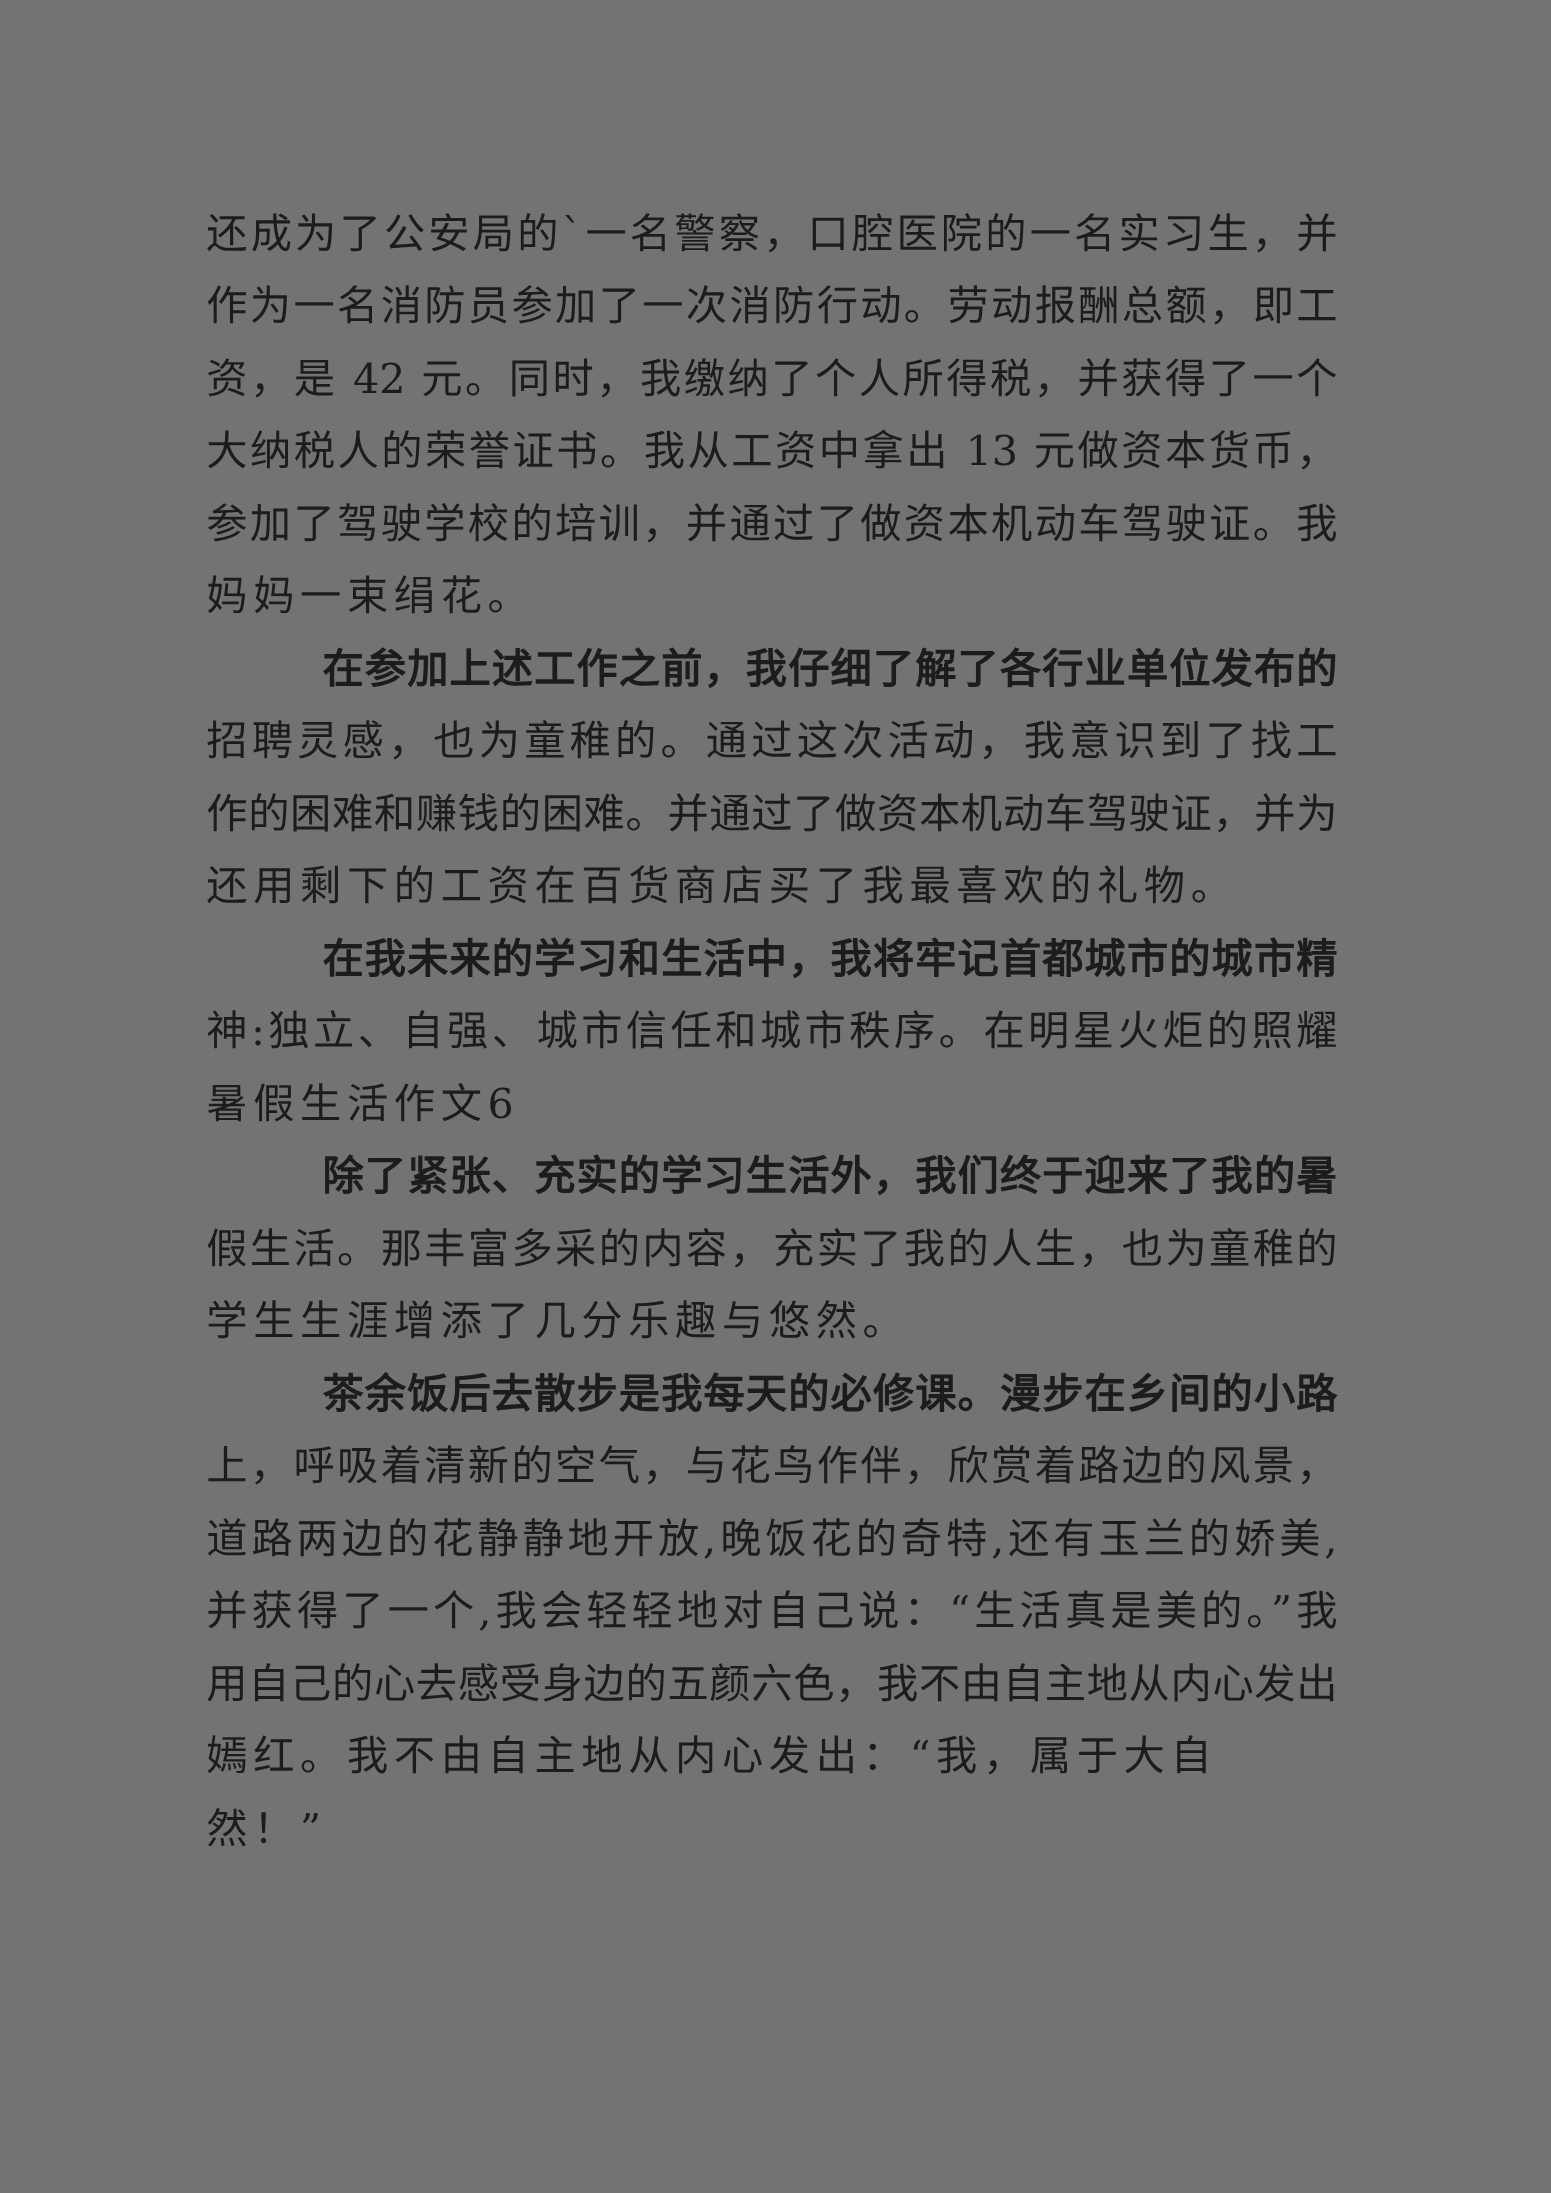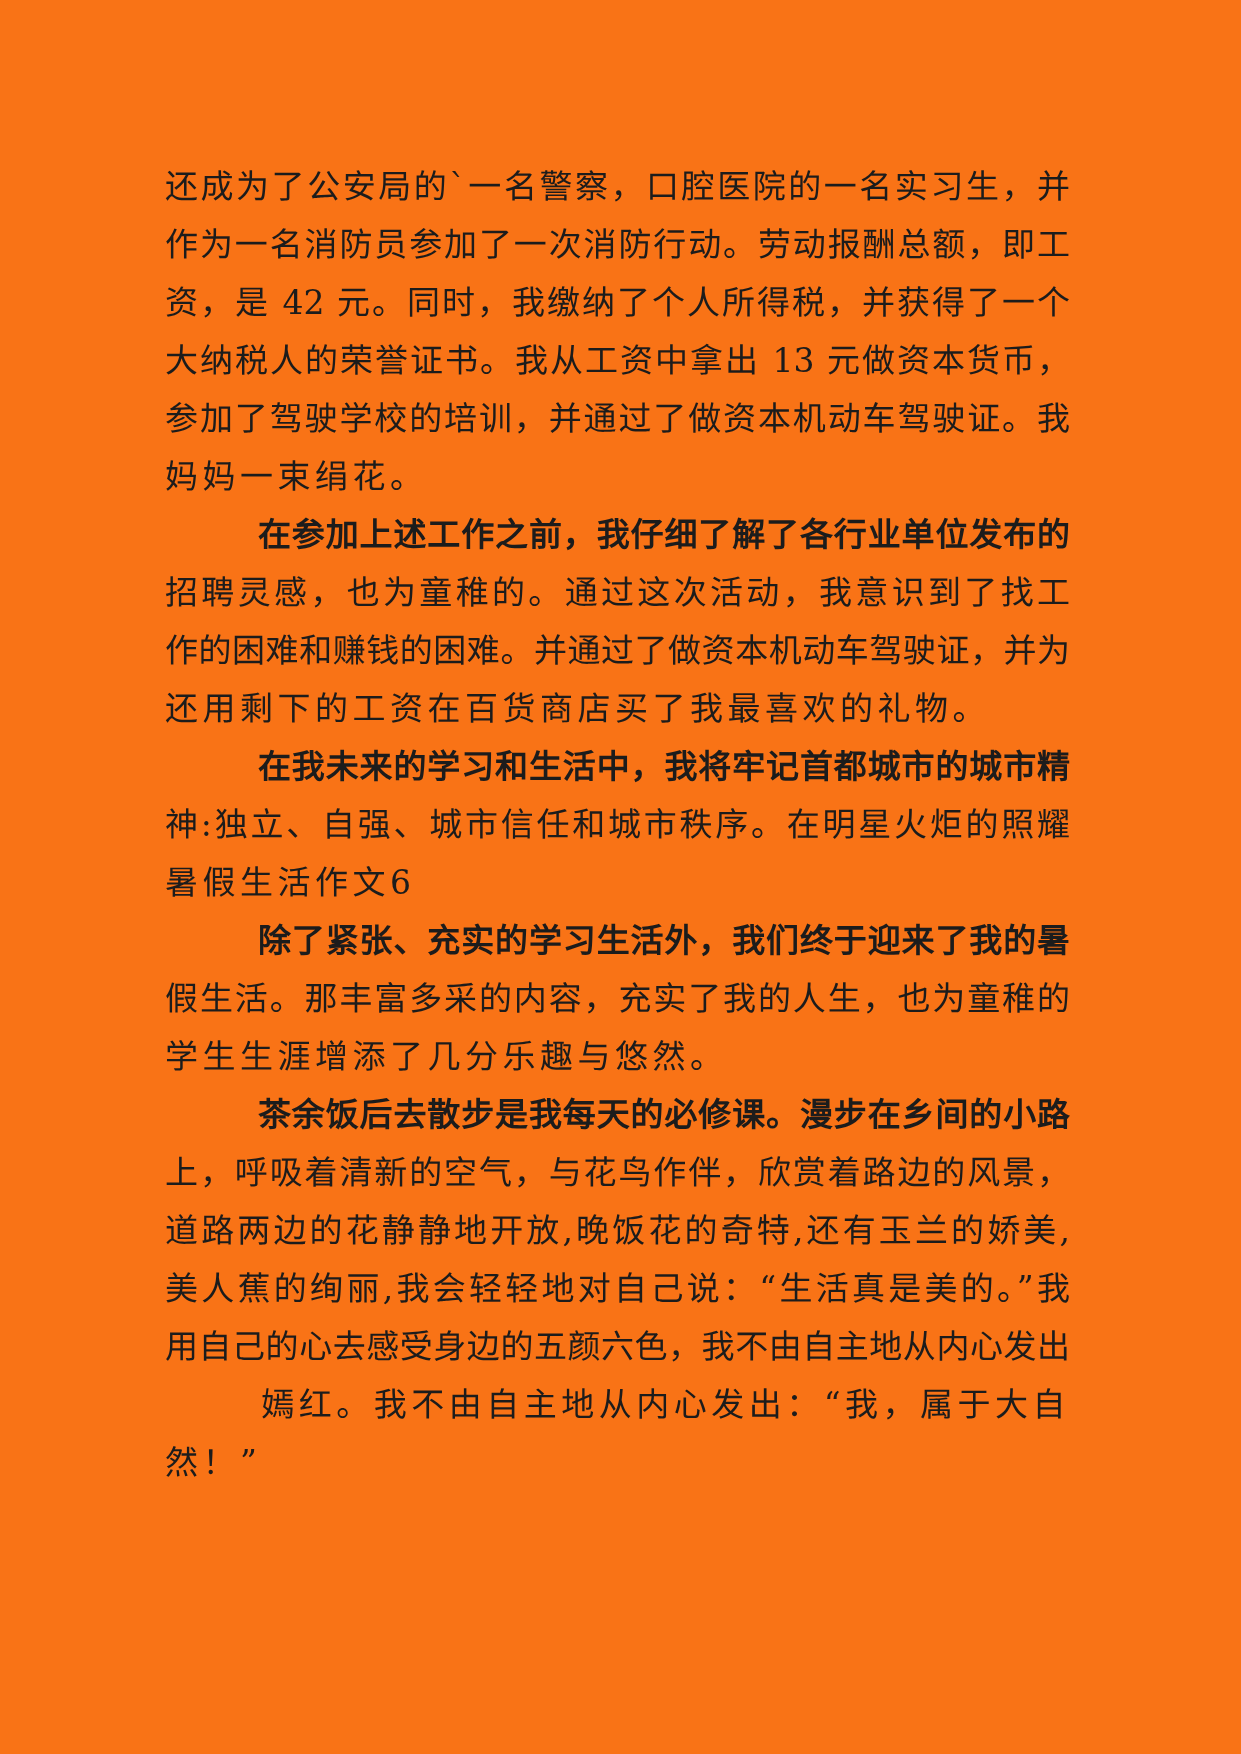--- a/index.html
+++ b/index.html
@@ -4,21 +4,21 @@
 <style>
   html, body {
     margin: 0;
     padding: 0;
     background: #ffffff;
   }
   .page {
     position: relative;
     width: 1241px;
     height: 1754px;
-    background: #f97316;
+    background: #737373;
     overflow: hidden;
   }
   .textblock {
     position: absolute;
     left: 165px;
     top: 158px;
     width: 905px;
     color: #1c1c1c;
     font-family: "DejaVu Serif", "Liberation Serif", serif;
     font-size: 33px;
@@ -26,21 +26,21 @@
     font-weight: 400;
   }
   .line {
     width: 905px;
     text-align: justify;
     text-align-last: justify;
     text-justify: inter-character;
     letter-spacing: 0;
   }
   .line.last {
-    text-align: right;
+    text-align: left;
     text-align-last: left;
     letter-spacing: 4.5px;
   }
   .line.indent {
     text-indent: 93px;
     font-weight: bold;
   }
 </style>
 </head>
 <body>
@@ -59,17 +59,17 @@
     <div class="line last">还用剩下的工资在百货商店买了我最喜欢的礼物。</div>
     <div class="line indent">在我未来的学习和生活中，我将牢记首都城市的城市精</div>
     <div class="line">神:独立、自强、城市信任和城市秩序。在明星火炬的照耀</div>
     <div class="line last">暑假生活作文6</div>
     <div class="line indent">除了紧张、充实的学习生活外，我们终于迎来了我的暑</div>
     <div class="line">假生活。那丰富多采的内容，充实了我的人生，也为童稚的</div>
     <div class="line last">学生生涯增添了几分乐趣与悠然。</div>
     <div class="line indent">茶余饭后去散步是我每天的必修课。漫步在乡间的小路</div>
     <div class="line">上，呼吸着清新的空气，与花鸟作伴，欣赏着路边的风景，</div>
     <div class="line">道路两边的花静静地开放,晚饭花的奇特,还有玉兰的娇美,</div>
-    <div class="line">美人蕉的绚丽,我会轻轻地对自己说：“生活真是美的。”我</div>
+    <div class="line">并获得了一个,我会轻轻地对自己说：“生活真是美的。”我</div>
     <div class="line">用自己的心去感受身边的五颜六色，我不由自主地从内心发出</div>
     <div class="line last">嫣红。我不由自主地从内心发出：“我，属于大自然！”</div>
   </div>
 </div>
 
 </body></html>

